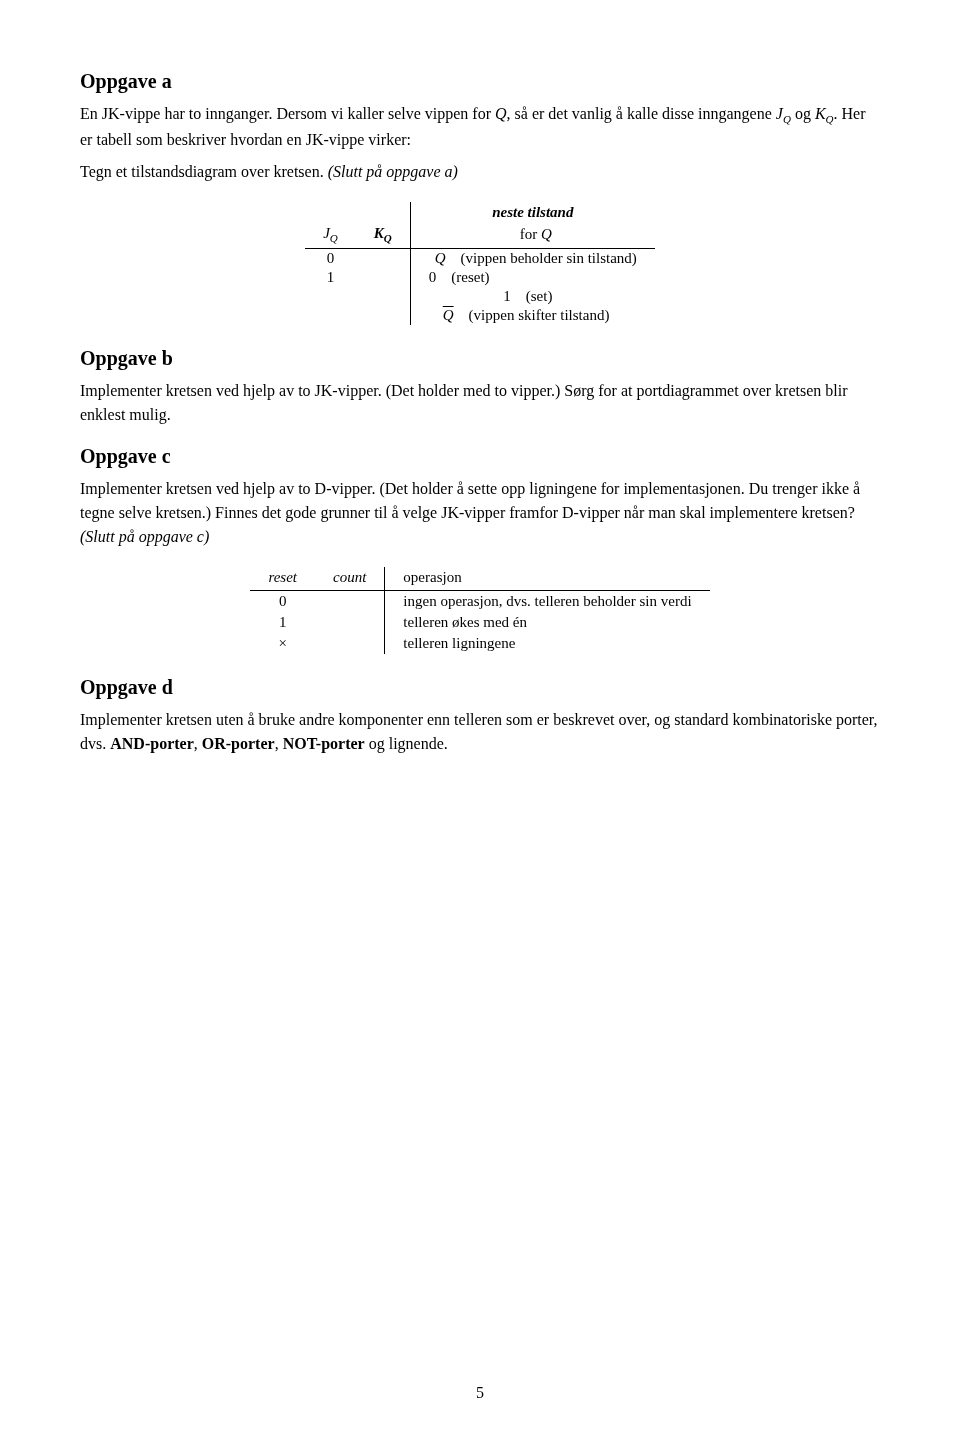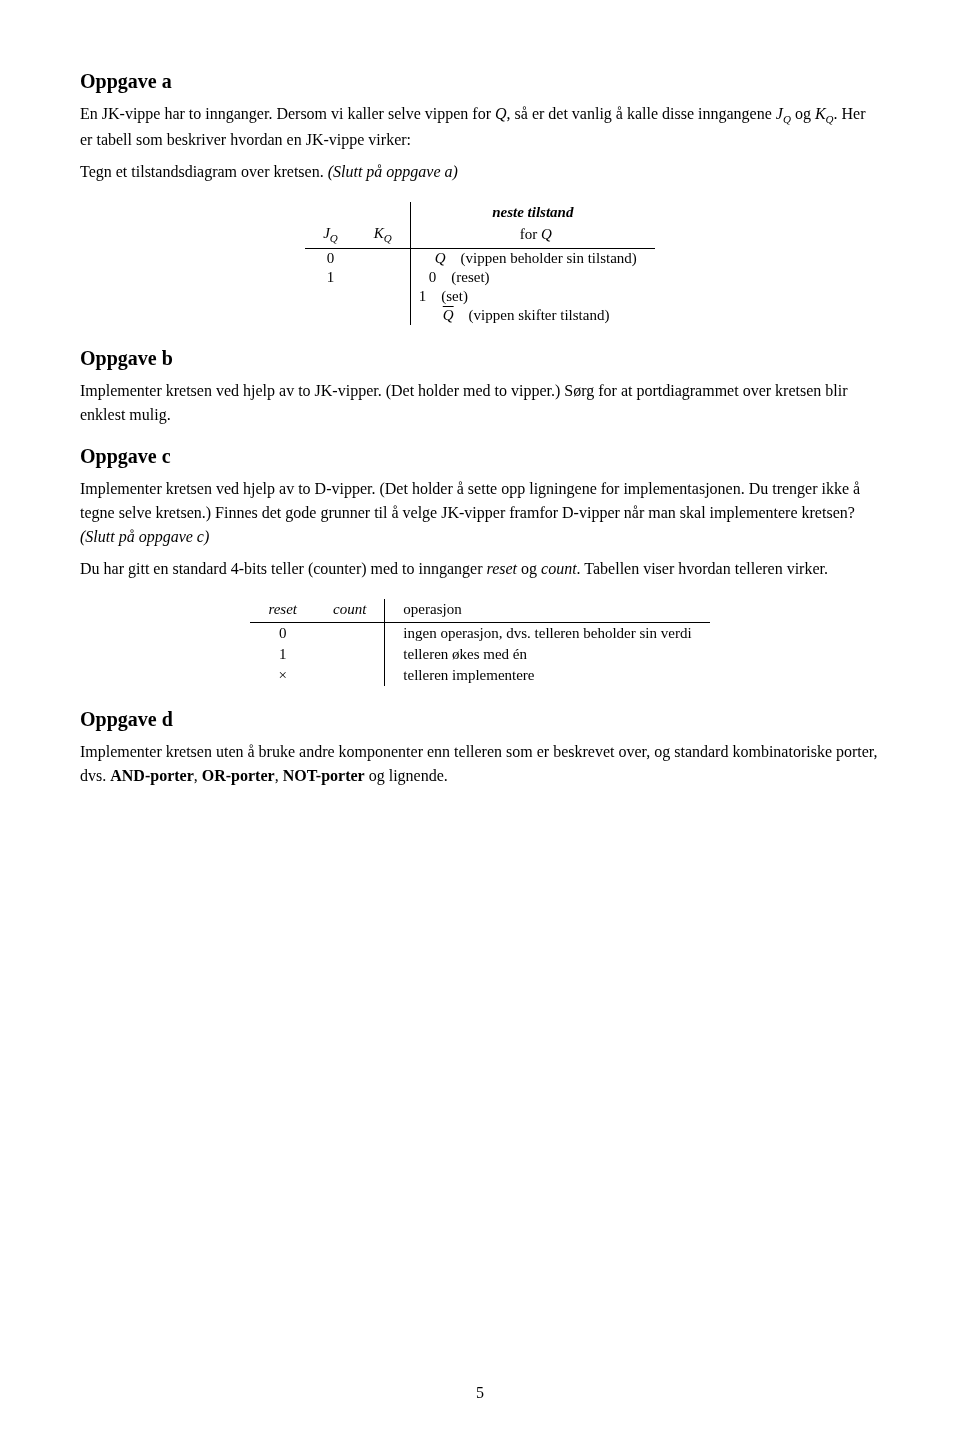--- a/index.html
+++ b/index.html
@@ -108,55 +108,54 @@
 
   <div class="jk-table-wrapper">
     <table class="jk-table">
       <thead>
         <tr>
           <th colspan="2" style="border-bottom:none; text-align:center; font-style:normal;"></th>
           <th colspan="1" style="border-bottom:none; text-align:center; font-style:italic; border-left:1px solid #000;">neste tilstand</th>
         </tr>
         <tr class="header-row">
           <th style="font-style:italic;"><i>J<sub>Q</sub></i></th>
-          <th style="font-style:italic;"><i>K<sub>Q</sub></i></th>
+          <th style="font-style:italic;font-weight:bold;"><i>K<sub>Q</sub></i></th>
           <th class="vline" style="font-style:normal; text-align:center;padding-left:24px;">for <i>Q</i></th>
         </tr>
       </thead>
       <tbody>
         <tr class="data-row">
           <td>0</td>
           <td></td>
           <td class="vline" style="text-align:left; padding-left:24px;"><i>Q</i> &nbsp;&nbsp;&nbsp;<span style="font-style:normal;">(vippen beholder sin tilstand)</span></td>
         </tr>
         <tr class="data-row">
           <td>1</td>
           <td></td>
           <td class="vline" style="text-align:left; ">0 &nbsp;&nbsp;&nbsp;<span style="font-style:normal;">(reset)</span></td>
         </tr>
         <tr class="data-row">
           <td></td>
           <td></td>
-          <td class="vline" style="text-align:left; padding-left:8px;">1 &nbsp;&nbsp;&nbsp;<span style="font-style:normal;">(set)</span></td>
+          <td class="vline" style="text-align:center; padding-left:8px;">1 &nbsp;&nbsp;&nbsp;<span style="font-style:normal;">(set)</span></td>
         </tr>
         <tr class="data-row">
           <td></td>
           <td></td>
           <td class="vline" style="text-align:left; padding-left:32px;"><span class="overline"><i>Q</i></span> &nbsp;&nbsp;&nbsp;<span style="font-style:normal;">(vippen skifter tilstand)</span></td>
         </tr>
       </tbody>
     </table>
   </div>
 
   <p class="section-title">Oppgave b</p>
   <p>Implementer kretsen ved hjelp av to JK-vipper. (Det holder med to vipper.) Sørg for at portdiagrammet over kretsen blir enklest mulig.</p>
 
   <p class="section-title" style="margin-top:14px;">Oppgave c</p>
   <p>Implementer kretsen ved hjelp av to D-vipper. (Det holder å sette opp ligningene for implementasjonen. Du trenger ikke å tegne selve kretsen.) Finnes det gode grunner til å velge JK-vipper framfor D-vipper når man skal implementere kretsen? <span class="italic">(Slutt på oppgave c)</span></p>
-  <p>Du har gitt en standard 4-bits teller (counter) med to innganger <i>reset</i> og <i>count</i>. Tabellen viser hvordan telleren virker.</p>
 
   <div class="counter-table-wrapper">
     <table class="counter-table">
       <thead>
         <tr class="header-row">
           <th><i>reset</i></th>
           <th><i>count</i></th>
           <th class="vline">operasjon</th>
         </tr>
       </thead>
@@ -167,21 +166,21 @@
           <td class="vline">ingen operasjon, dvs. telleren beholder sin verdi</td>
         </tr>
         <tr class="data-row">
           <td class="center">1</td>
           <td class="center"></td>
           <td class="vline">telleren økes med én</td>
         </tr>
         <tr class="data-row">
           <td class="center">×</td>
           <td class="center"></td>
-          <td class="vline">telleren implementere</td>
+          <td class="vline">telleren ligningene</td>
         </tr>
       </tbody>
     </table>
   </div>
 
   <p class="section-title" style="margin-top:14px;">Oppgave d</p>
   <p>Implementer kretsen uten å bruke andre komponenter enn telleren som er beskrevet over, og standard kombinatoriske porter, dvs. <b>AND-porter</b>, <b>OR-porter</b>, <b>NOT-porter</b> og lignende.</p>
 
 </div>
 

